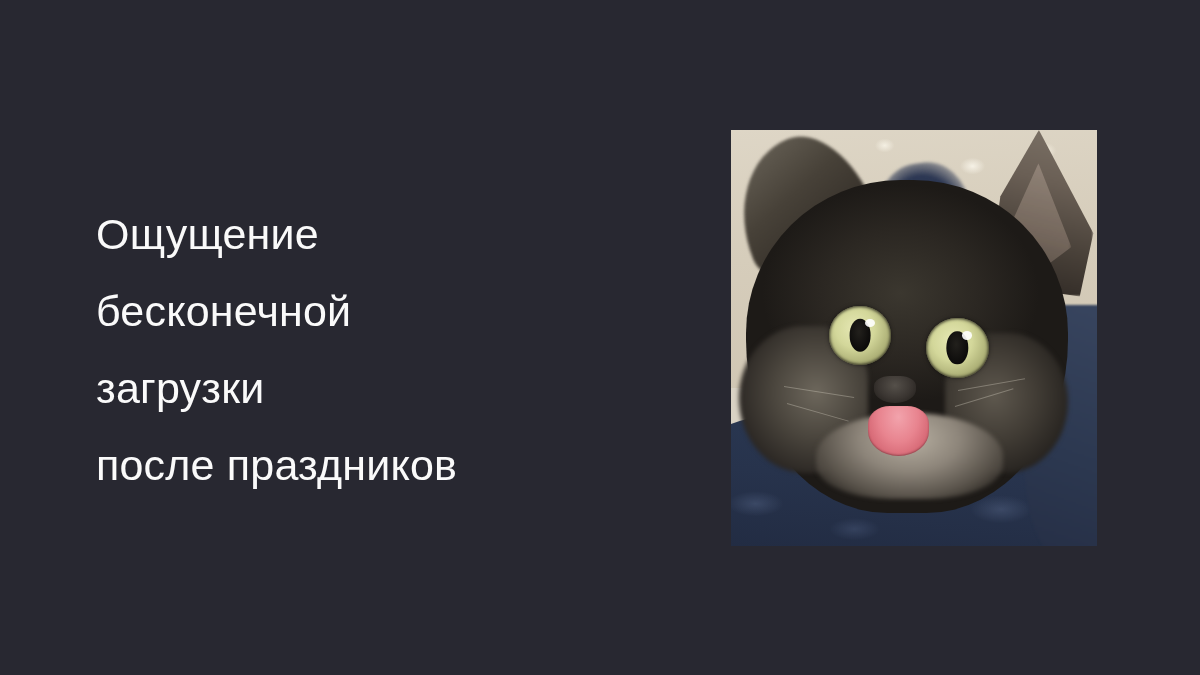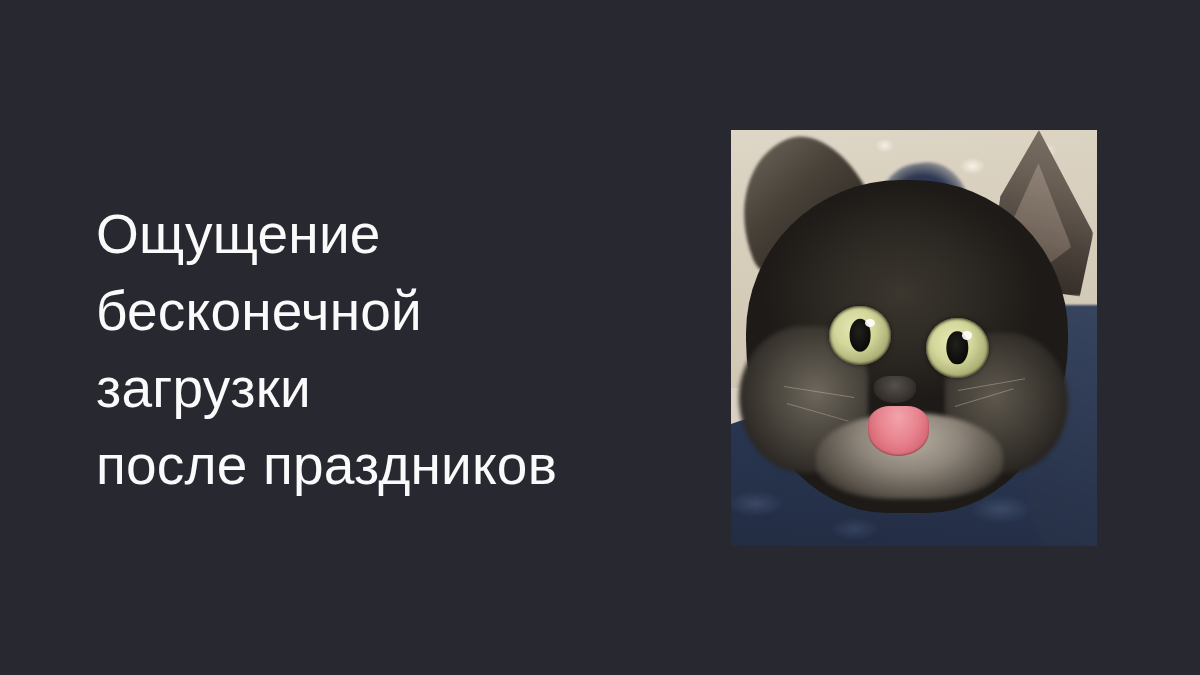--- a/index.html
+++ b/index.html
@@ -16,21 +16,21 @@
     font-family: "Liberation Sans", sans-serif;
   }
 
   
   .headline {
     position: absolute;
     left: 96px;
     top: 196px;
     width: 620px;
     color: #fafafa;
-    font-size: 55px;
+    font-size: 43px;
     line-height: 77px;
     font-weight: 300;
     letter-spacing: 0.2px;
     white-space: pre-line;
   }
 
   
   .photo {
     position: absolute;
     left: 731px;

